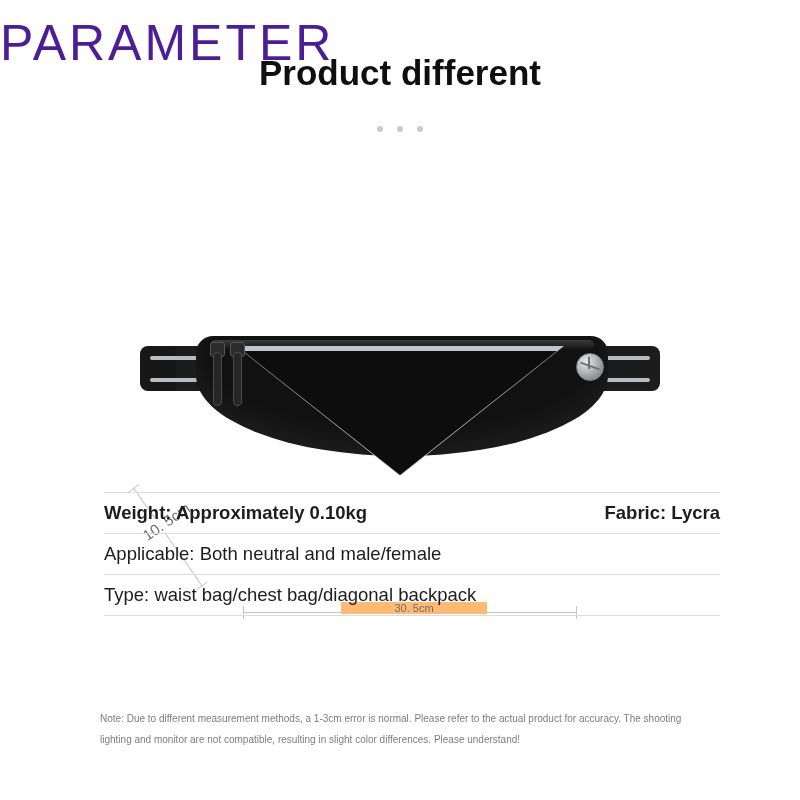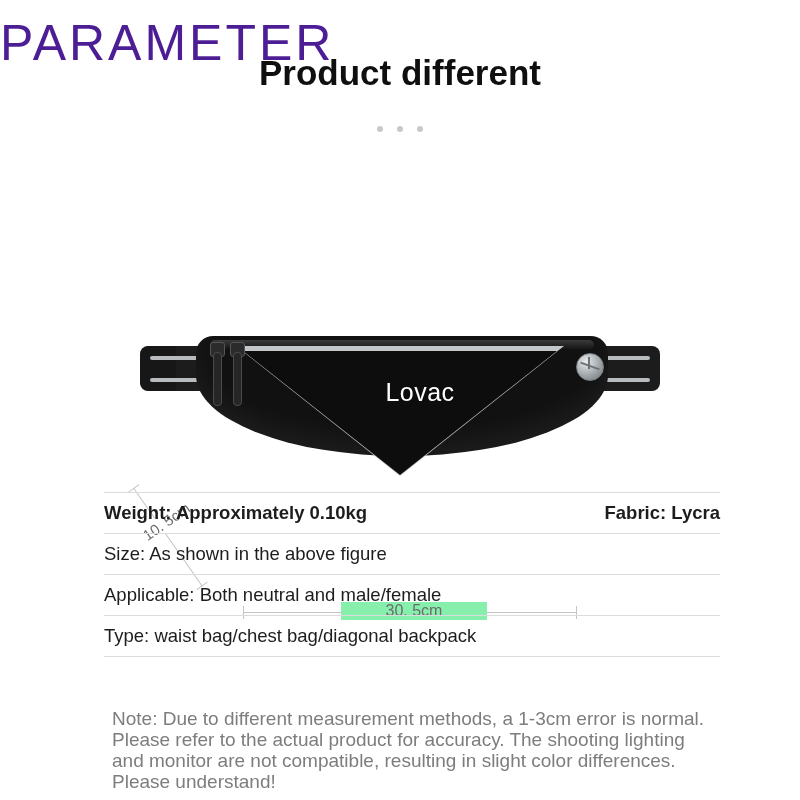--- a/index.html
+++ b/index.html
@@ -219,22 +219,22 @@
     background: #c4c4c4;
   }
   .dim-h-line .tick.left { left: 0; }
   .dim-h-line .tick.right { right: 0; }
   .dim-h-label {
     position: absolute;
     top: 452px;
     left: 341px;
     width: 138px;
     text-align: center;
-    background: #86efac;
-    font-size: 16px;
+    background: #fdba74;
+    font-size: 11px;
     color: #6d6d6d;
     padding: 0 4px;
   }
 
   .dim-d-line {
     position: absolute;
     top: 338px;
     left: 133px;
     width: 1px;
     height: 120px;
@@ -286,23 +286,23 @@
     font-size: 18.5px;
     color: #1d1d1d;
     white-space: nowrap;
   }
   .spec-text.right {
   }
 
   .note {
     position: absolute;
     top: 708px;
-    left: 112px;
+    left: 100px;
     width: 608px;
-    font-size: 19px;
+    font-size: 10px;
     line-height: 21px;
     color: #7d7d7d;
   }
 </style>
 </head>
 <body>
 
 <div class="header">
   <div class="ghost-title">PARAMETER</div>
   <div class="main-title">Product different</div>
@@ -318,21 +318,20 @@
   <div class="strap-left-cap"></div>
   <div class="strap-line a"></div>
   <div class="strap-line b"></div>
 
   <div class="bag-body"></div>
   <div class="bag-top-sheen"></div>
 
   <div class="tri-outline"></div>
   <div class="tri-inner"></div>
 
-  <div class="brand">Lovac</div>
 
   <div class="zip-head one"></div>
   <div class="zip-head two"></div>
   <div class="zip-pull one"></div>
   <div class="zip-pull two"></div>
 
   <div class="metal-btn"></div>
 
   <div class="dim-h-line">
     <span class="tick left"></span>
@@ -346,23 +345,20 @@
   </div>
   <div class="dim-d-label">10. 5cm</div>
 </div>
 
 <div class="specs">
   <div class="spec-row">
     <div class="spec-text">Weight: Approximately 0.10kg</div>
     <div class="spec-text right">Fabric: Lycra</div>
   </div>
   <div class="spec-row">
-    <div class="spec-text">Size: As shown in the above figure</div>
-  </div>
-  <div class="spec-row">
     <div class="spec-text">Applicable: Both neutral and male/female</div>
   </div>
   <div class="spec-row">
     <div class="spec-text">Type: waist bag/chest bag/diagonal backpack</div>
   </div>
 </div>
 
 <div class="note">Note: Due to different measurement methods, a 1-3cm error is normal. Please refer to the actual product for accuracy. The shooting lighting and monitor are not compatible, resulting in slight color differences. Please understand!</div>
 
 </body></html>

